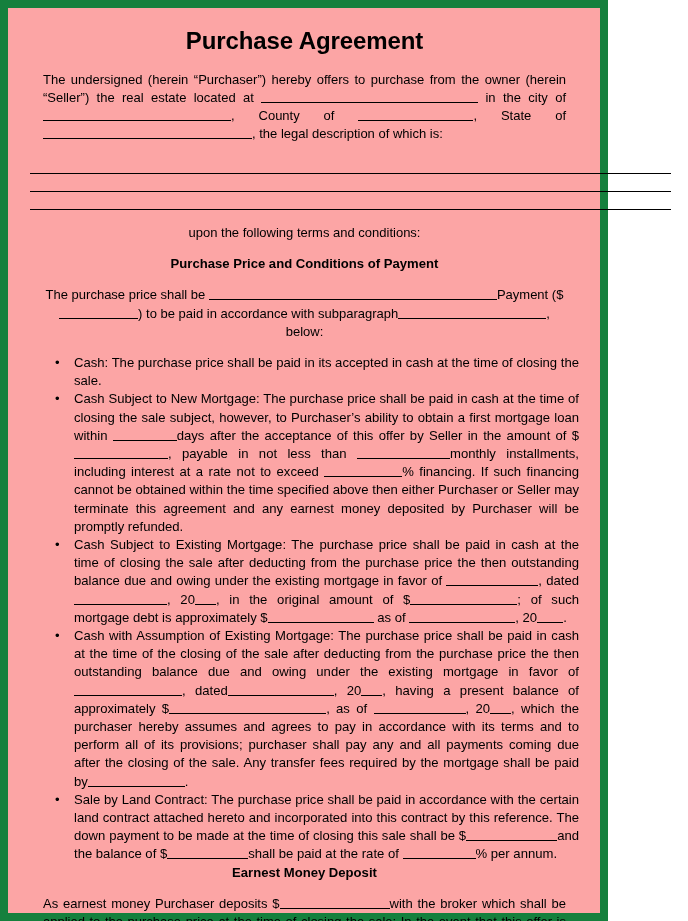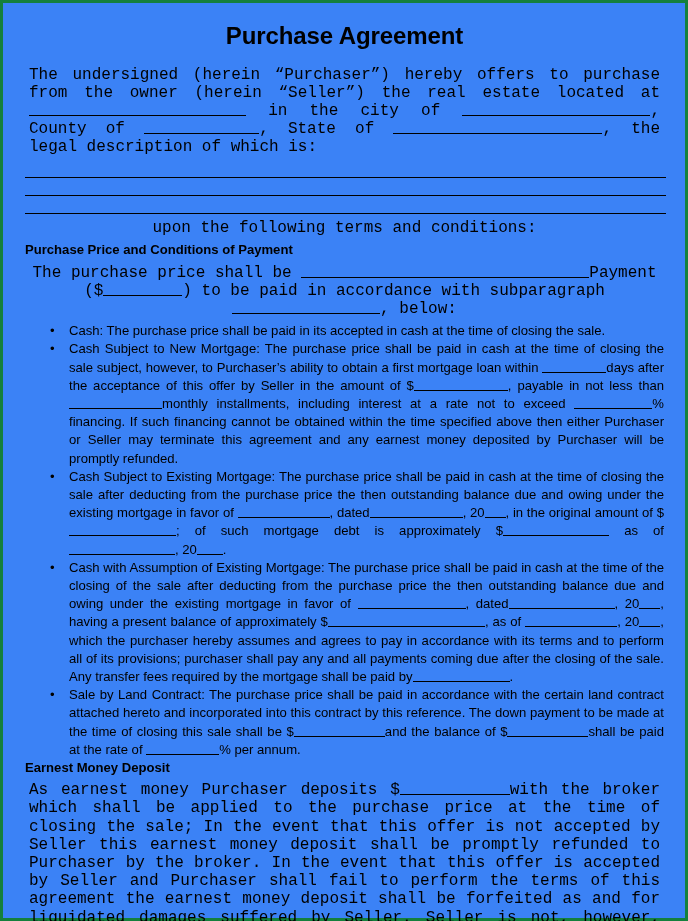--- a/index.html
+++ b/index.html
@@ -10,61 +10,60 @@
   }
   body {
     width: 688px;
     height: 921px;
     overflow: hidden;
     font-family: "Liberation Sans", sans-serif;
   }
 
   #page {
     box-sizing: border-box;
-    width: 688px;
+    width: 608px;
     height: 921px;
-    background: #3b82f6;
-    border: 3px solid #15803d;
+    background: #fca5a5;
+    border: 8px solid #15803d;
     padding: 12px 21px 10px 22px;
     position: relative;
   }
 
   .doc-title {
     text-align: center;
     font-size: 24px;
     font-weight: bold;
     line-height: 1.15;
     color: #000000;
     margin: 7px 0 16px 0;
     letter-spacing: -0.1px;
   }
 
   .para {
-    font-size: 16px;
+    font-size: 13px;
     line-height: 18.2px;
     color: #000000;
     text-align: justify;
     text-justify: inter-word;
-    margin: 4px;
+    margin: 13px;
     -webkit-hyphens: none;
     hyphens: none;
-    font-family: Liberation Mono, monospace;
   }
 
   .para.left {
     text-align: center;
   }
 
   .section-head {
     font-size: 13.1px;
     line-height: 18.2px;
     font-weight: bold;
     color: #000000;
     margin: 0;
-    text-align: left;
+    text-align: center;
   }
 
   .bullets {
     list-style: none;
     margin: 0;
     padding: 0;
   }
 
   .bullets li {
     position: relative;

